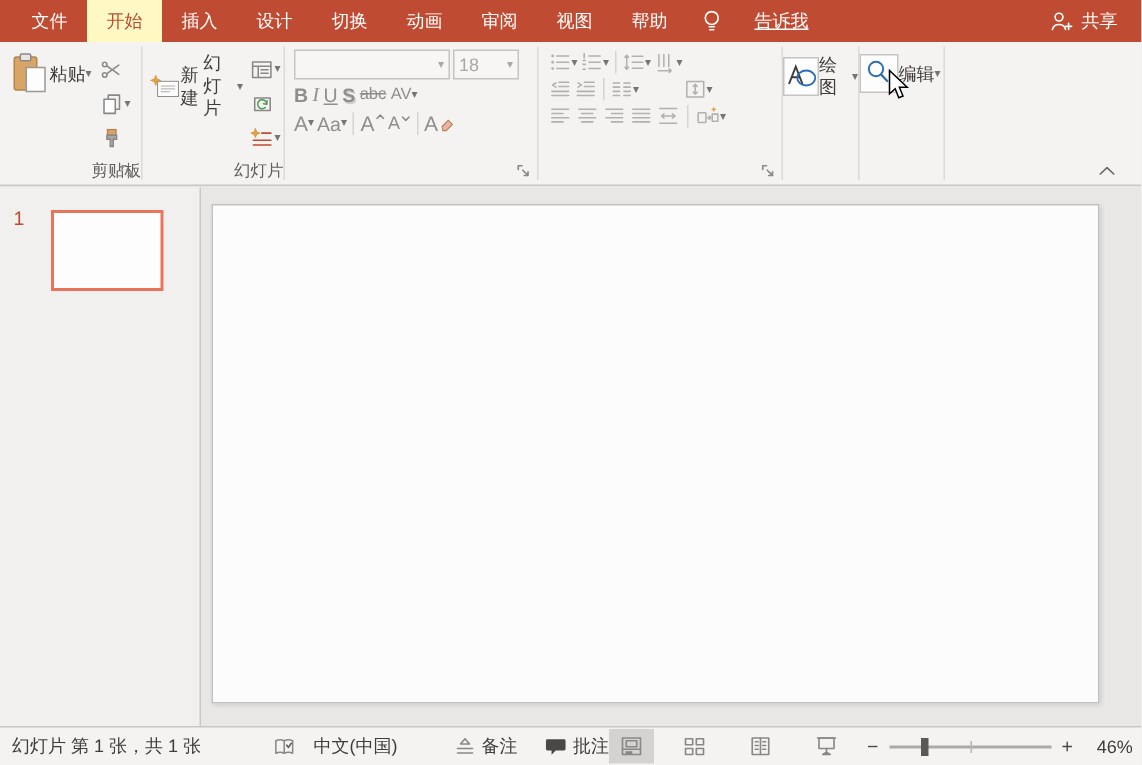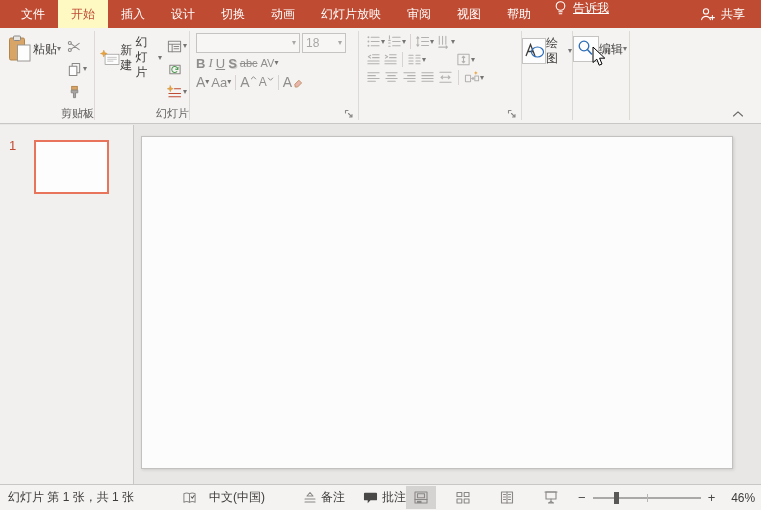--- a/index.html
+++ b/index.html
@@ -8,21 +8,21 @@
     font-family: "Liberation Sans", "DejaVu Sans", sans-serif;
     position: relative; background: #E9E7E6; color: #3F3D3B;
     -webkit-font-smoothing: antialiased;
   }
   
   .tabbar { position:absolute; top:0; left:0; right:0; height:28px; background:#BF4B32;
             display:flex; align-items:stretch; color:#fff; font-size:12px; }
   .tab { display:flex; align-items:center; padding:0 13px; white-space:nowrap; }
   .tab.first { margin-left:8px; }
   .tab.active { background:#fef9c3; color:#BF4B32; }
-  .tellme { display:flex; align-items:flex-start; gap:6px; padding:0 10px;text-decoration:underline; }
+  .tellme { display:flex; align-items:center; gap:22px; padding:0 10px;text-decoration:underline; }
   .tb-spacer { flex:1; }
   .share { display:flex; align-items:center; gap:5px; padding:0 16px; }
 
   
   .ribbon { position:absolute; top:28px; left:0; right:0; height:96px; background:#F5F3F2;
             border-bottom:1px solid #C9C7C5; display:flex; align-items:stretch; }
   .group { position:relative; padding:2px 0 16px 0; }
   .group-label { position:absolute; bottom:2px; left:0; right:0; text-align:right;
                  font-size:11px; color:#605E5C; }
   .vsep { width:1px; background:#DCD9D7; margin:3px 0; }
@@ -88,23 +88,20 @@
   <div class="tab">
       <span>设计</span>
     </div>
   <div class="tab">
       <span>切换</span>
     </div>
   <div class="tab">
       <span>动画</span>
     </div>
   <div class="tab">
-      <span>幻灯片放映</span>
-    </div>
-  <div class="tab">
       <span>审阅</span>
     </div>
   <div class="tab">
       <span>视图</span>
     </div>
   <div class="tab">
       <span>帮助</span>
     </div>
   <div class="tellme">
     <svg class="ic white" width="13" height="16" viewBox="0 0 13 16">

